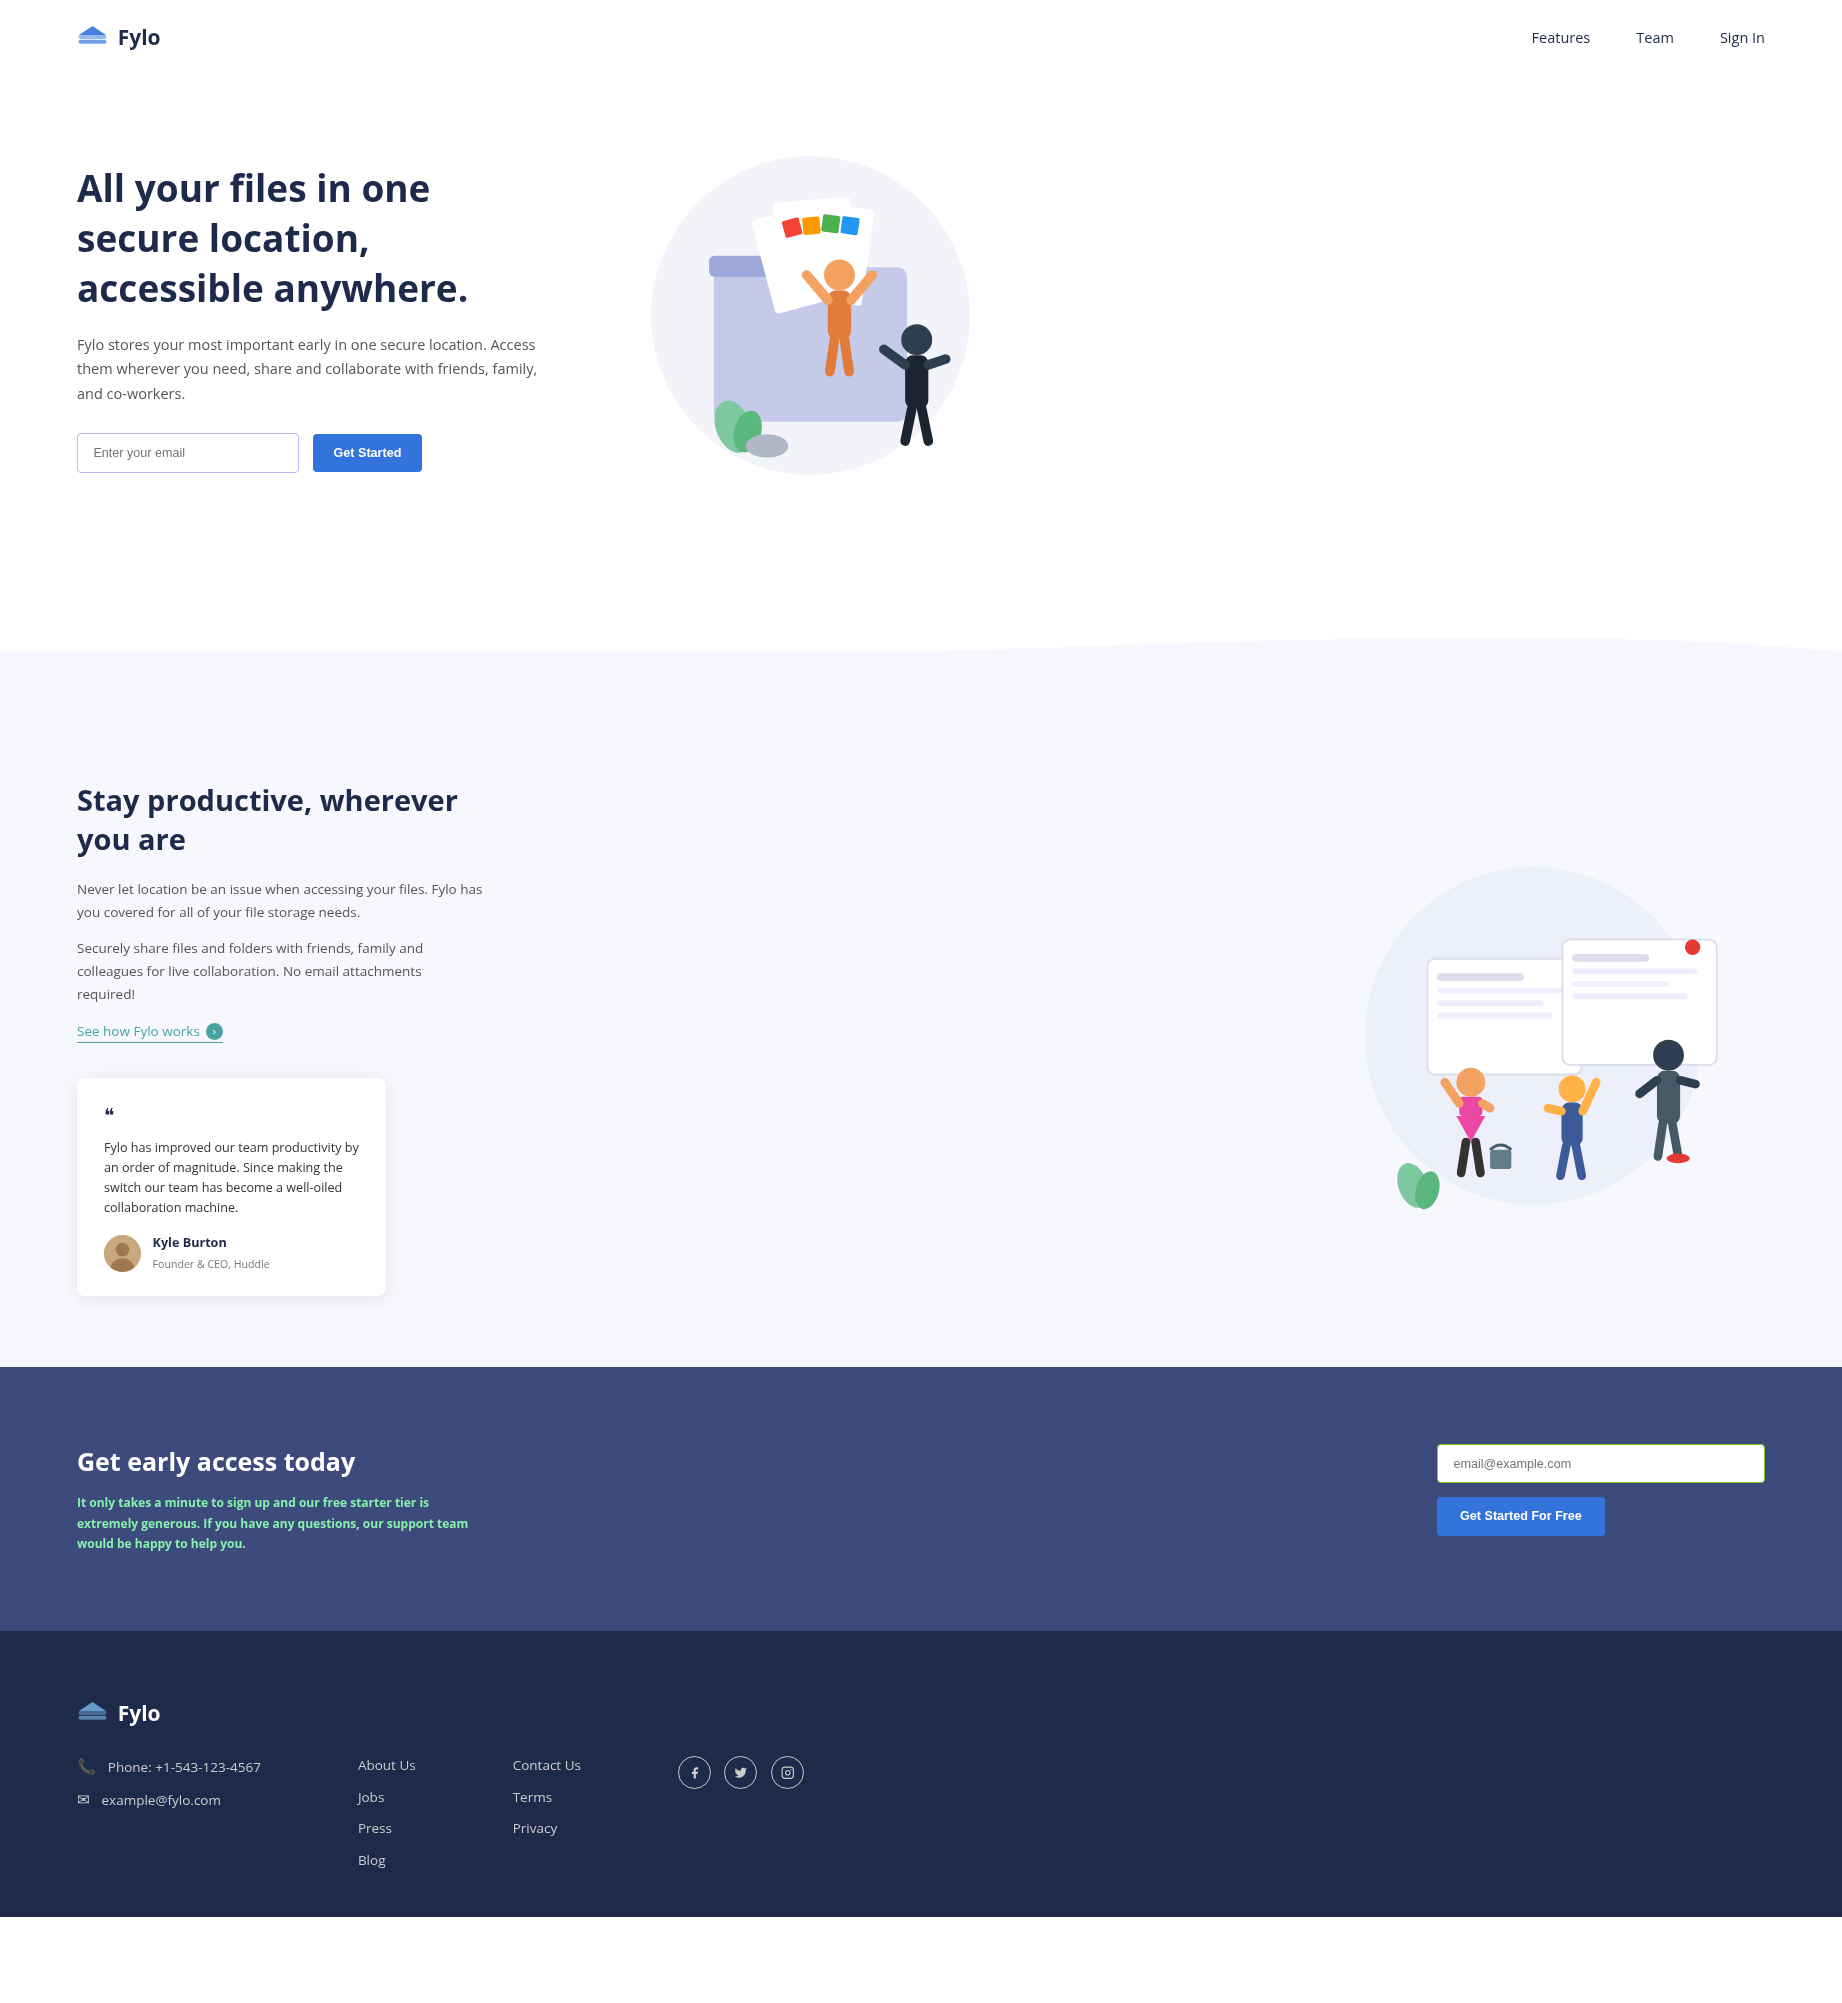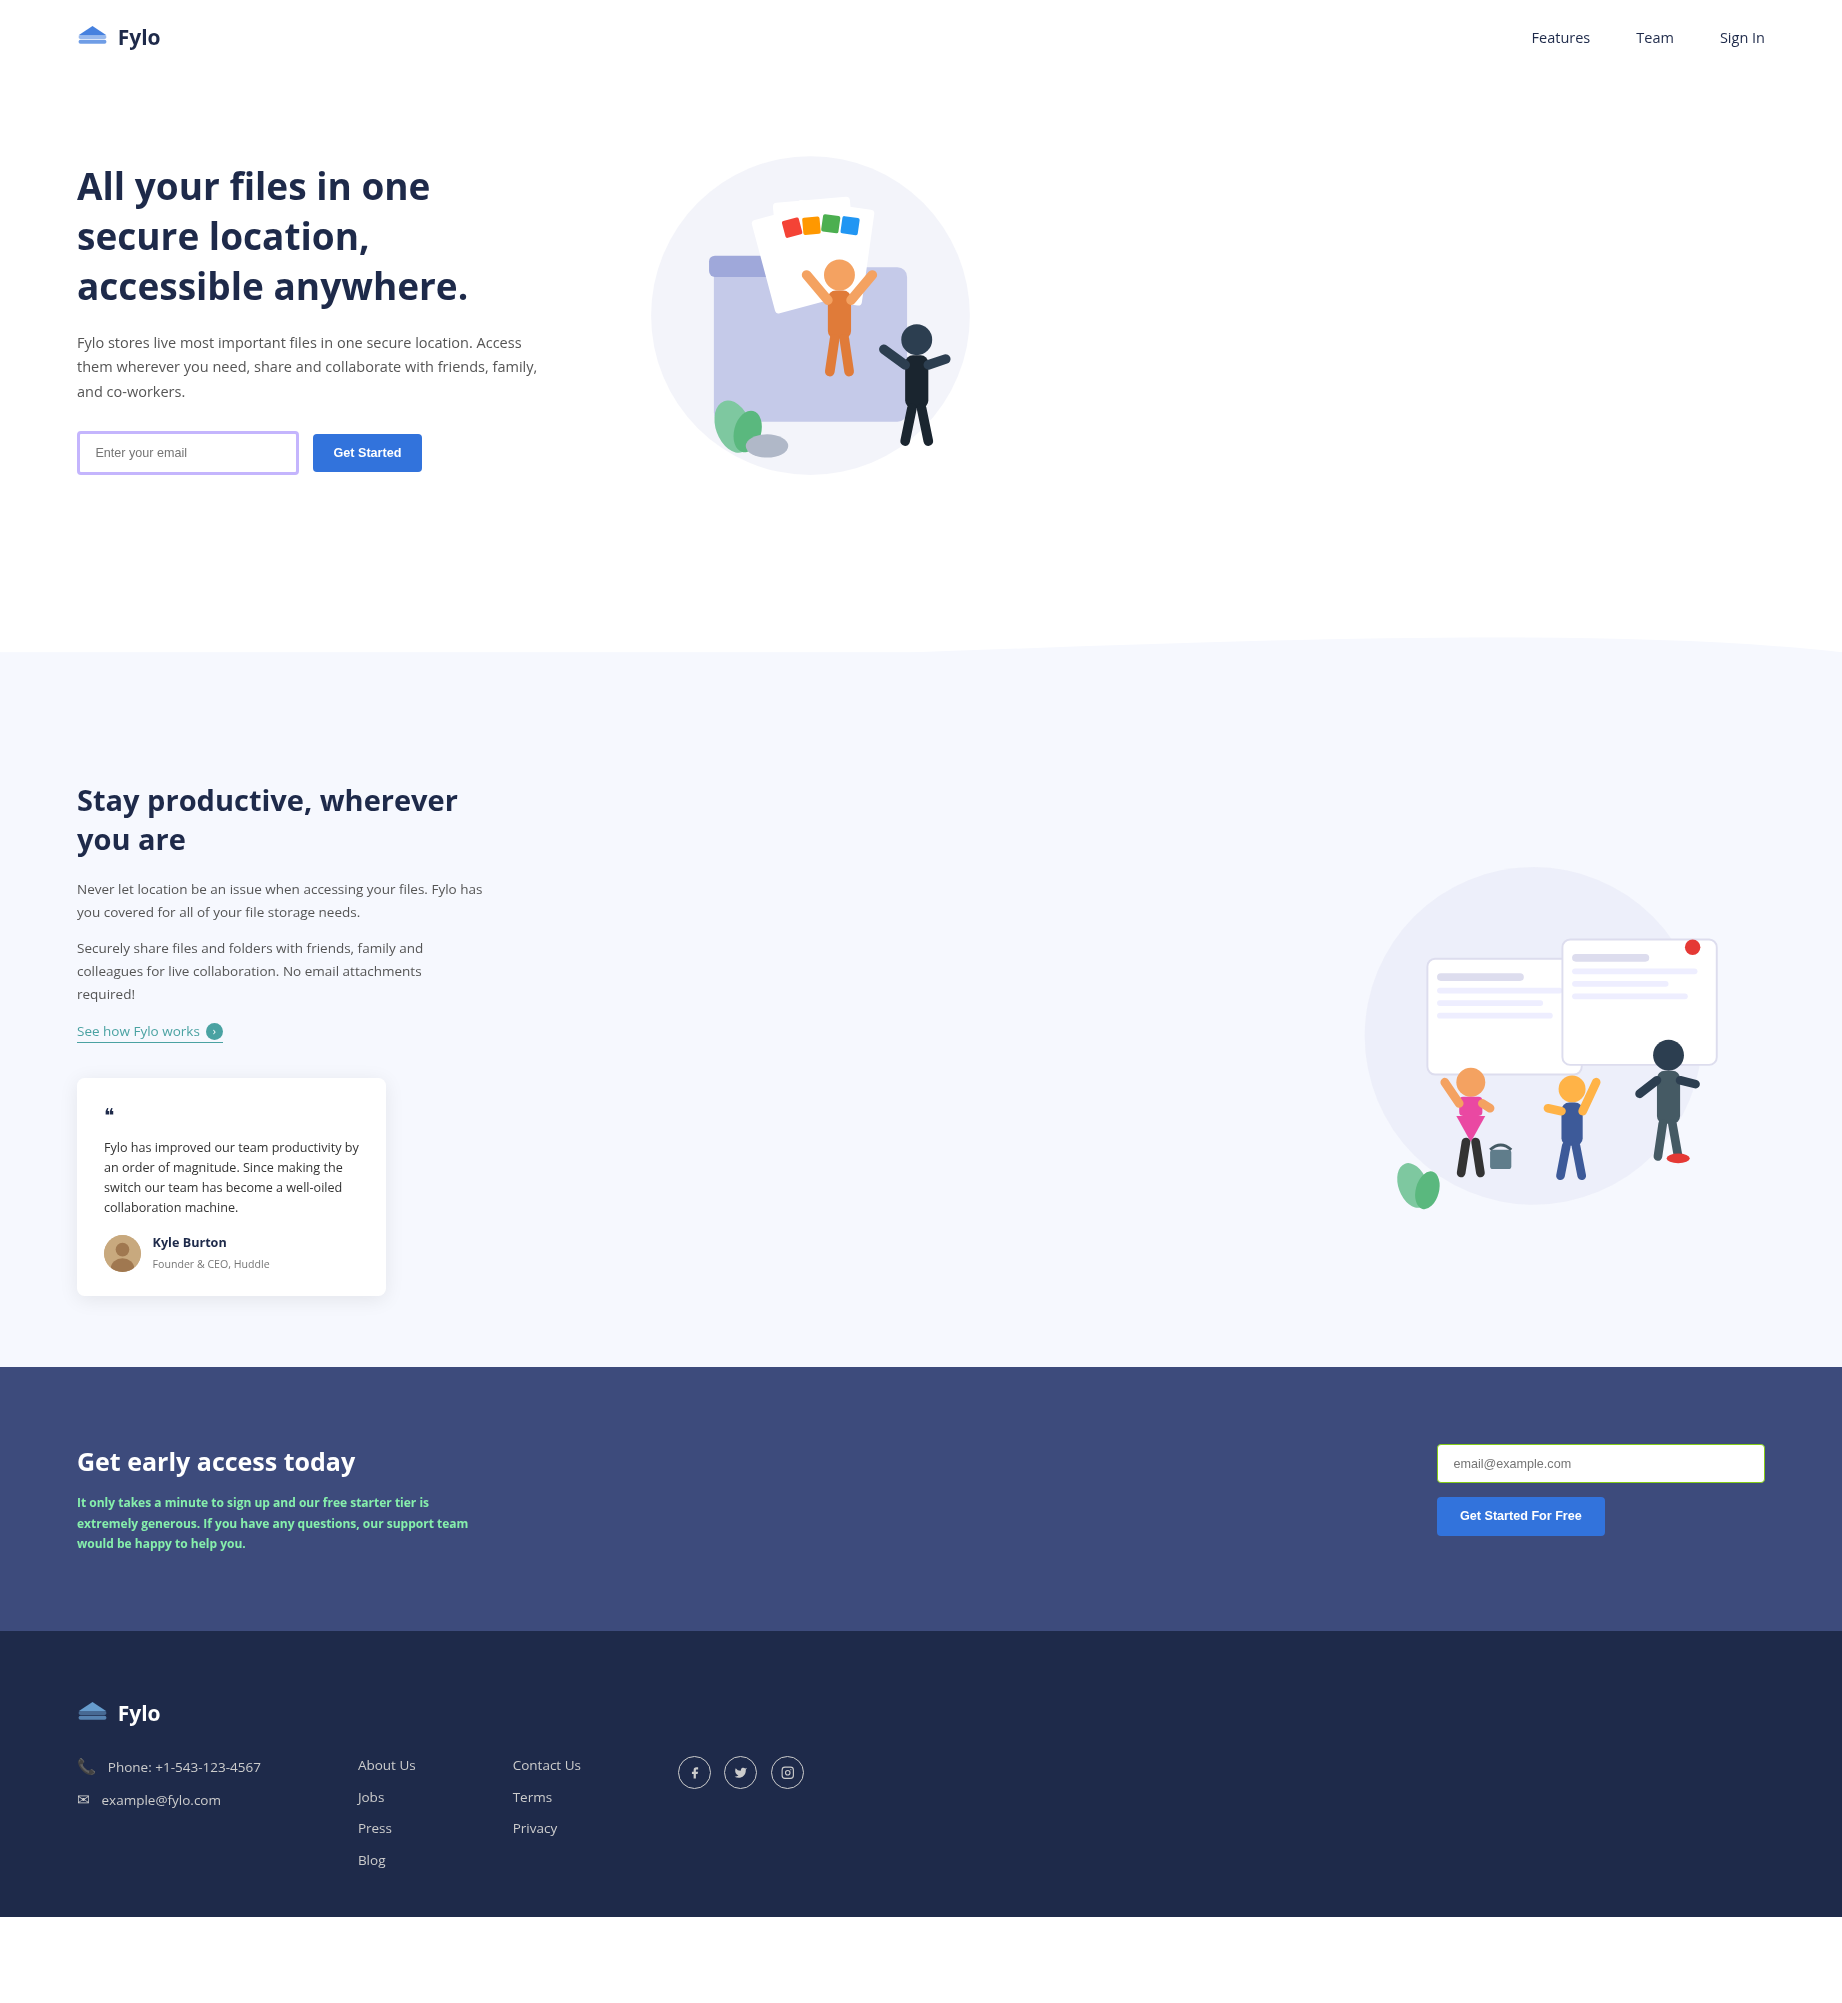--- a/index.html
+++ b/index.html
@@ -57,21 +57,21 @@
       line-height: 1.7;
       margin-bottom: 27px;
     }
     .hero-form {
       display: flex;
       gap: 13.5px;
       align-items: center;
     }
     .hero-form input {
       padding: 11.6px 15.4px;
-      border: 3px solid #c4b5fd;
+      border: 1px solid #c4b5fd;
       border-radius: 3.9px;
       font-size: 12.6px;
       width: 222px;
       outline: none;
       color: #888;
     }
     .hero-form button {
       padding: 11.6px 21px;
       background: #3273dc;
       color: #fff;
@@ -330,21 +330,21 @@
   <div class="nav-links">
     <a href="#">Features</a>
     <a href="#">Team</a>
     <a href="#">Sign In</a>
   </div>
 </nav>
 
 <section class="hero">
   <div class="hero-text">
     <h1>All your files in one secure location, accessible anywhere.</h1>
-    <p>Fylo stores live most important files in one secure location. Access them wherever you need, share and collaborate with friends, family, and co-workers.</p>
+    <p>Fylo stores your most important early in one secure location. Access them wherever you need, share and collaborate with friends, family, and co-workers.</p>
     <div class="hero-form">
       <input type="email" placeholder="Enter your email" style="">
       <button>Get Started</button>
     </div>
   </div>
   <div class="hero-image">
     
     <svg viewBox="0 0 500 380" xmlns="http://www.w3.org/2000/svg">
 
       <circle cx="280" cy="190" r="165" fill="#e8eaf6" opacity="0.5"></circle>

